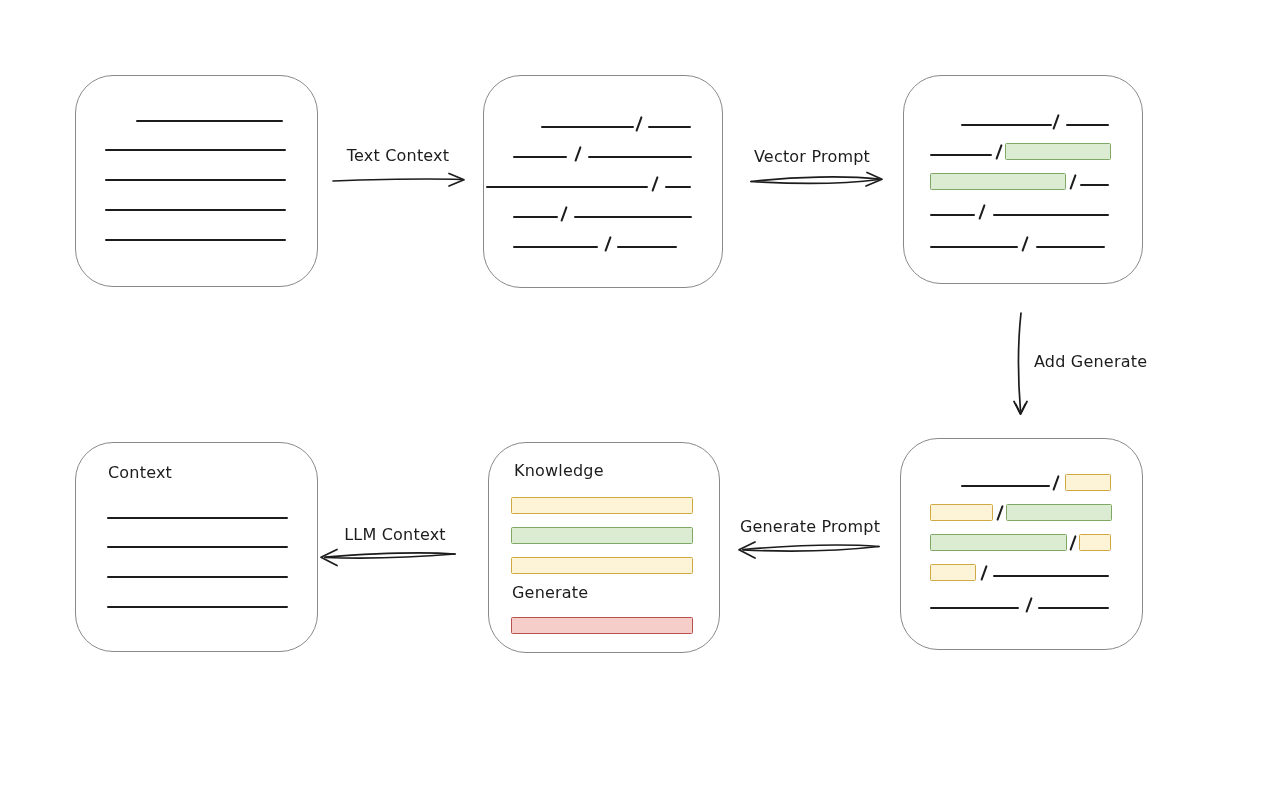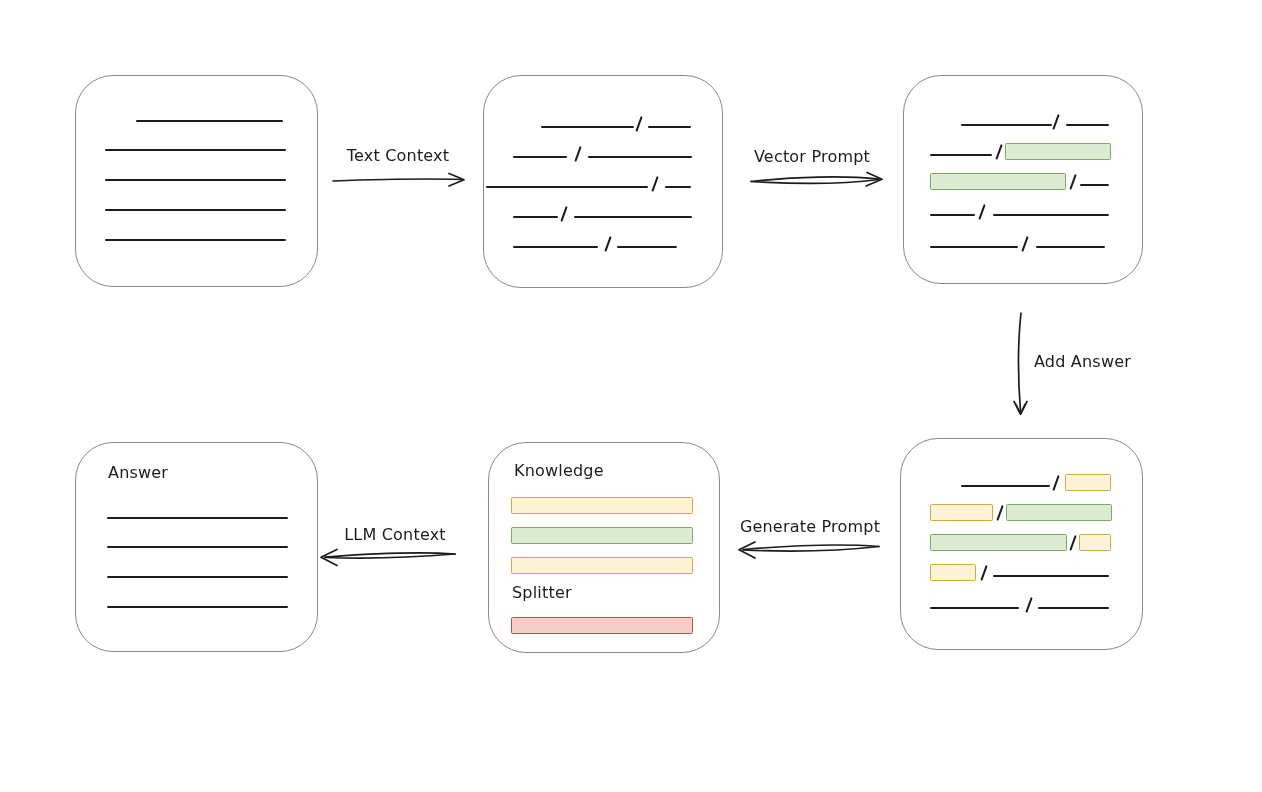--- a/index.html
+++ b/index.html
@@ -134,37 +134,37 @@
       </div>
       <div class="row" style="top: 156px;">
         <span class="seg seg-line" style="left: 12%; width: 37%;"></span>
         <span class="seg seg-slash" style="left: 52.5%;"></span>
         <span class="seg seg-line" style="left: 57%; width: 29.5%;"></span>
       </div>
     </div>
 
   <div class="box" style="left:488px;top:442px;width:232px;height:211px;">
     <div class="box-label" style="left:25px;top:18px;">Knowledge</div>
-    <div class="box-label" style="left:23px;top:140px;">Splitter</div>
+    <div class="box-label" style="left:23px;top:140px;">Generate</div>
   <div class="row" style="top: 53px;">
         <span class="seg seg-yellow" style="left: 9.5%; width: 79%;"></span>
       </div>
       <div class="row" style="top: 83px;">
         <span class="seg seg-green" style="left: 9.5%; width: 79%;"></span>
       </div>
       <div class="row" style="top: 113px;">
         <span class="seg seg-yellow" style="left: 9.5%; width: 79%;"></span>
       </div>
       <div class="row" style="top: 173px;">
         <span class="seg seg-red" style="left: 9.5%; width: 79%;"></span>
       </div>
     </div>
 
   <div class="box" style="left:75px;top:442px;width:243px;height:210px;">
-    <div class="box-label" style="left:32px;top:20px;">Answer</div>
+    <div class="box-label" style="left:32px;top:20px;">Context</div>
   <div class="row" style="top: 62px;">
         <span class="seg seg-line" style="left: 13%; width: 75%;"></span>
       </div>
       <div class="row" style="top: 91px;">
         <span class="seg seg-line" style="left: 13%; width: 75%;"></span>
       </div>
       <div class="row" style="top: 121px;">
         <span class="seg seg-line" style="left: 13%; width: 75%;"></span>
       </div>
       <div class="row" style="top: 151px;">
@@ -196,20 +196,20 @@
       <path d="M325,557 C372,553.5 420,551.5 455,554"></path>
       <path d="M325,557.5 C380,559.5 425,556.5 455,554"></path>
       <path d="M337,549.5 L321,557.3 L337,565.5"></path>
     </g>
   </svg>
 
   <div class="arrow-label" style="left:332px;top:146px;width:132px;">Text Context</div>
 
   <div class="arrow-label" style="left:746px;top:147px;width:132px;">Vector Prompt</div>
 
-  <div class="arrow-label" style="left:1034px;top:352px;width:130px;text-align:left;">Add Answer</div>
+  <div class="arrow-label" style="left:1034px;top:352px;width:130px;text-align:left;">Add Generate</div>
 
   <div class="arrow-label" style="left:736px;top:517px;width:148px;">Generate Prompt</div>
 
   <div class="arrow-label" style="left:328px;top:525px;width:134px;">LLM Context</div>
 
 
 </div>
 
 </body></html>

